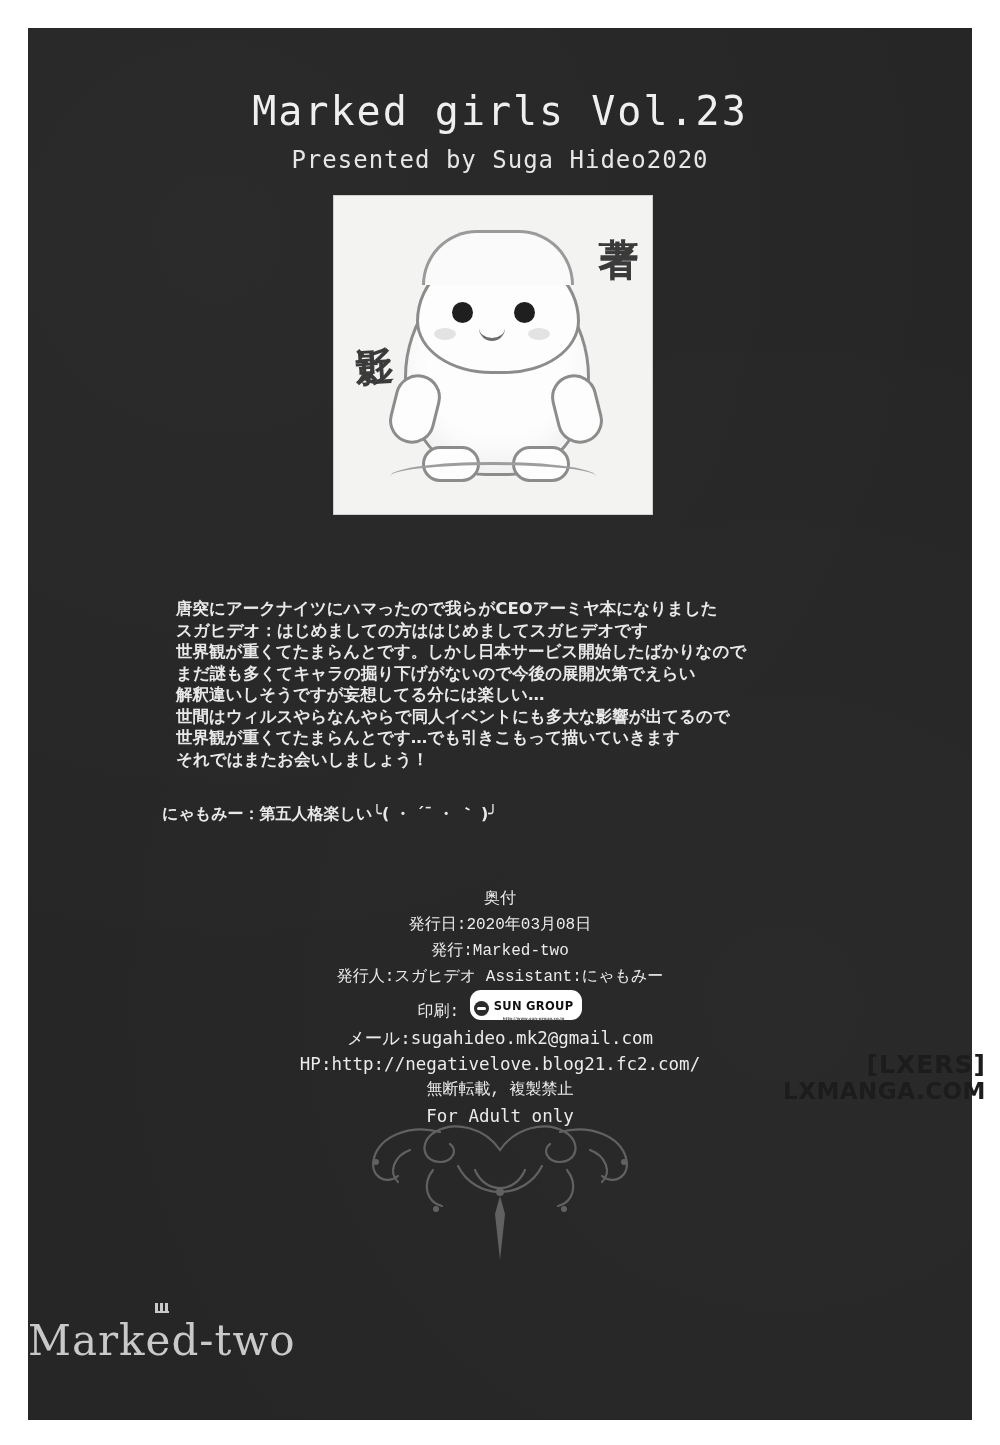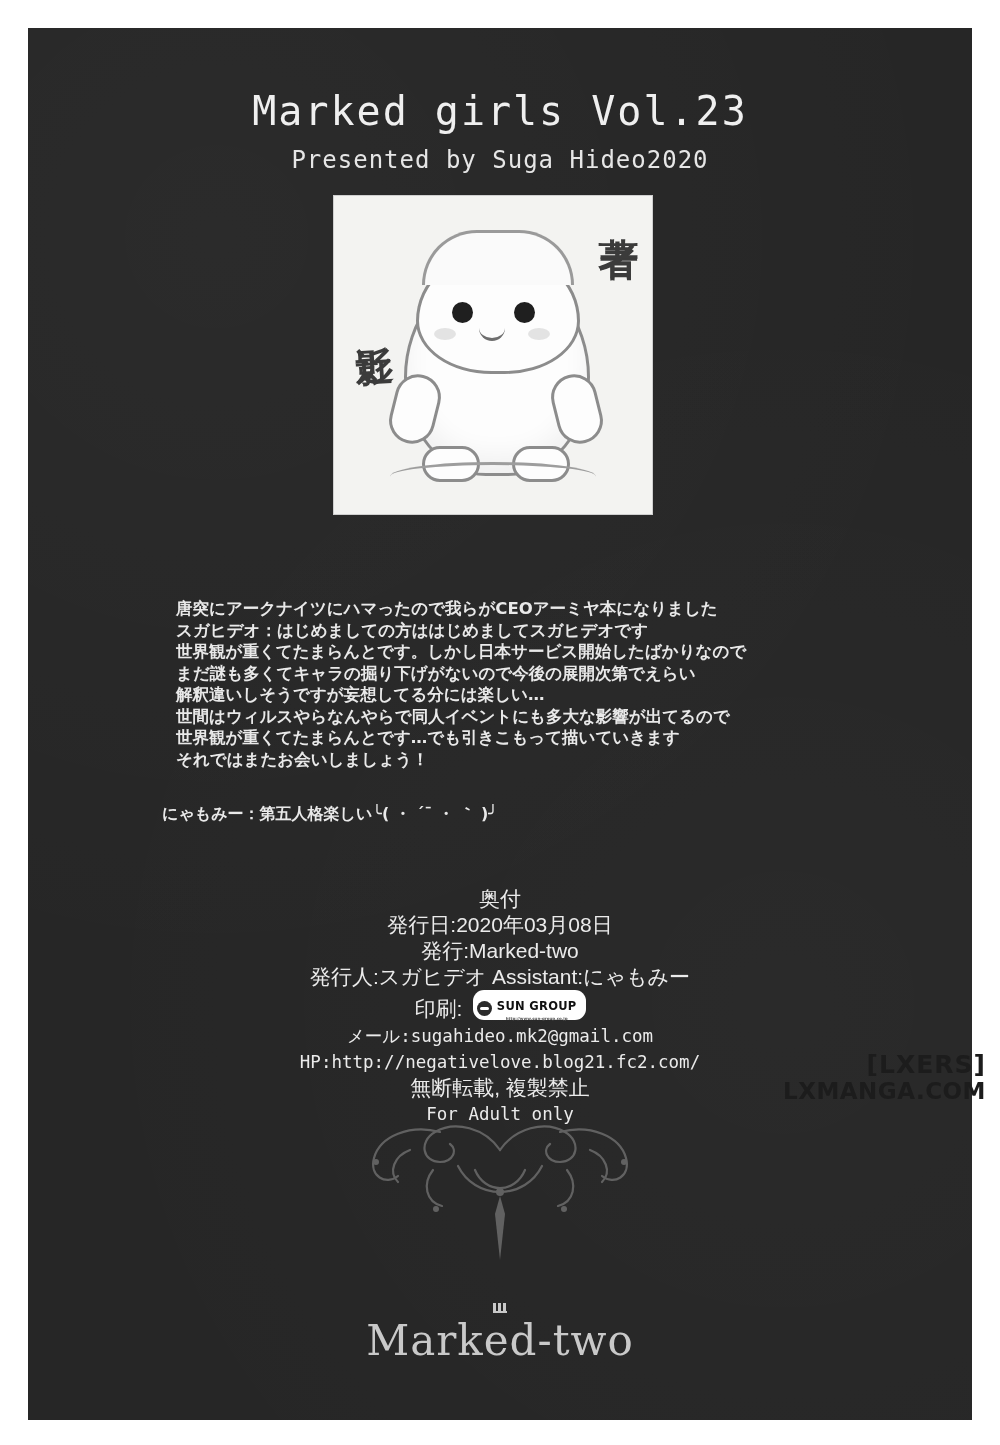--- a/index.html
+++ b/index.html
@@ -227,21 +227,21 @@
     position: absolute;
     left: 0; right: 0;
     top: 858px;
     text-align: center;
     color: #ebebeb;
     font-family: "DejaVu Sans Mono", monospace;
     font-size: 17.5px;
     line-height: 26px;
   }
   #colophon .row { display: block; }
-  #colophon .jp { font-family: Liberation Sans, sans-serif; font-size: 21px; }
+  #colophon .jp { font-family: Liberation Mono, monospace; font-size: 16px; }
   .print-row {
     display: flex;
     align-items: center;
     justify-content: center;
     gap: 6px;
   }
   .sun-logo {
     display: inline-flex;
     align-items: center;
     gap: 5px;
@@ -287,21 +287,20 @@
     transform: translateX(-50%);
     top: 1082px;
     width: 420px;
     height: 190px;
     opacity: 0.5;
   }
   #brand {
     position: absolute;
     left: 0; right: 0;
     top: 1288px;
-    text-align: center;
     color: #c9c9c9;
     font-family: "DejaVu Serif", serif;
     font-size: 42px;
     letter-spacing: 1px;
   }
   #brand .crown {
     position: relative;
     display: inline-block;
   }
   #brand .crown::after {

